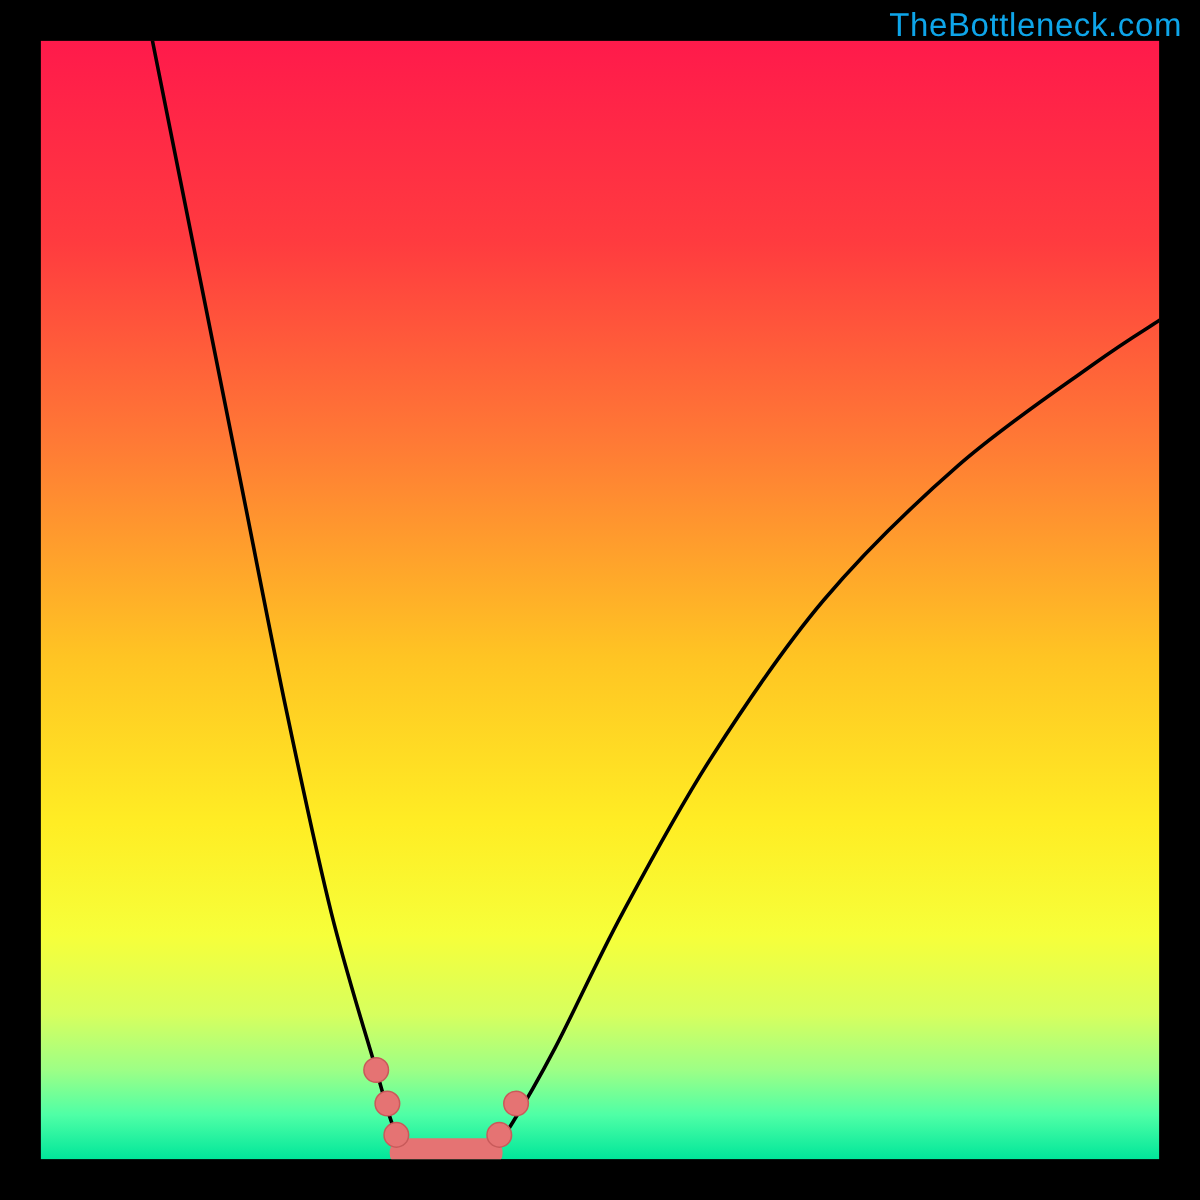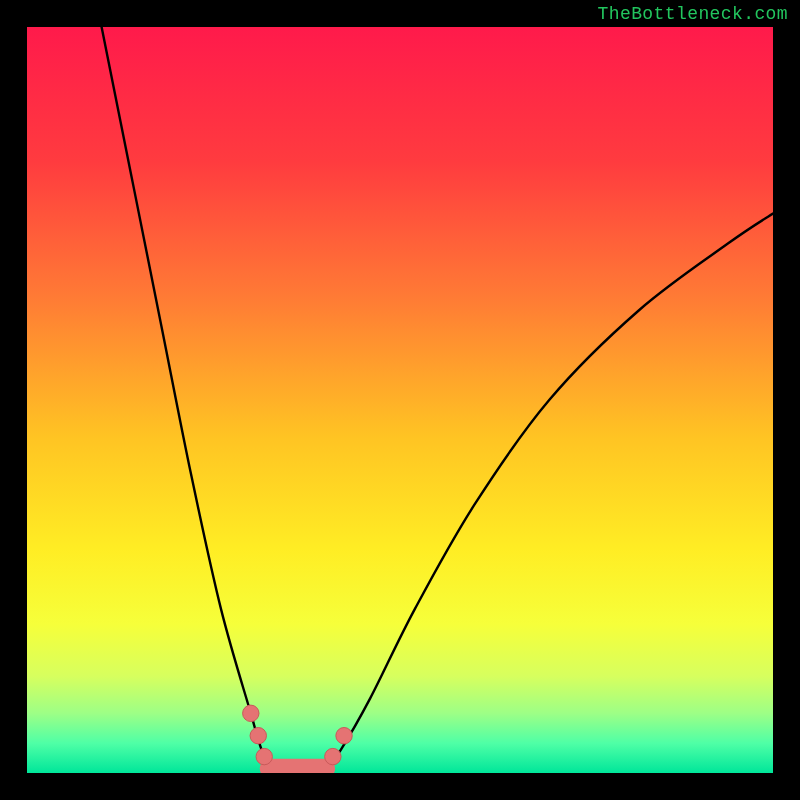--- a/index.html
+++ b/index.html
@@ -37,23 +37,23 @@
     position: absolute;
     left: 0;
     top: 0;
     width: 746px;
     height: 746px;
   }
   .watermark {
     position: absolute;
     top: 4px;
     right: 12px;
-    font-family: Liberation Mono, monospace;
-    font-size: 18px;
-    color: #22c55e;
+    font-family: Liberation Sans, sans-serif;
+    font-size: 22px;
+    color: #0ea5e9;
     letter-spacing: 0.4px;
   }
 </style>
 </head>
 <body>
 
 <div class="frame">
 
   <div class="plot-area">
 

